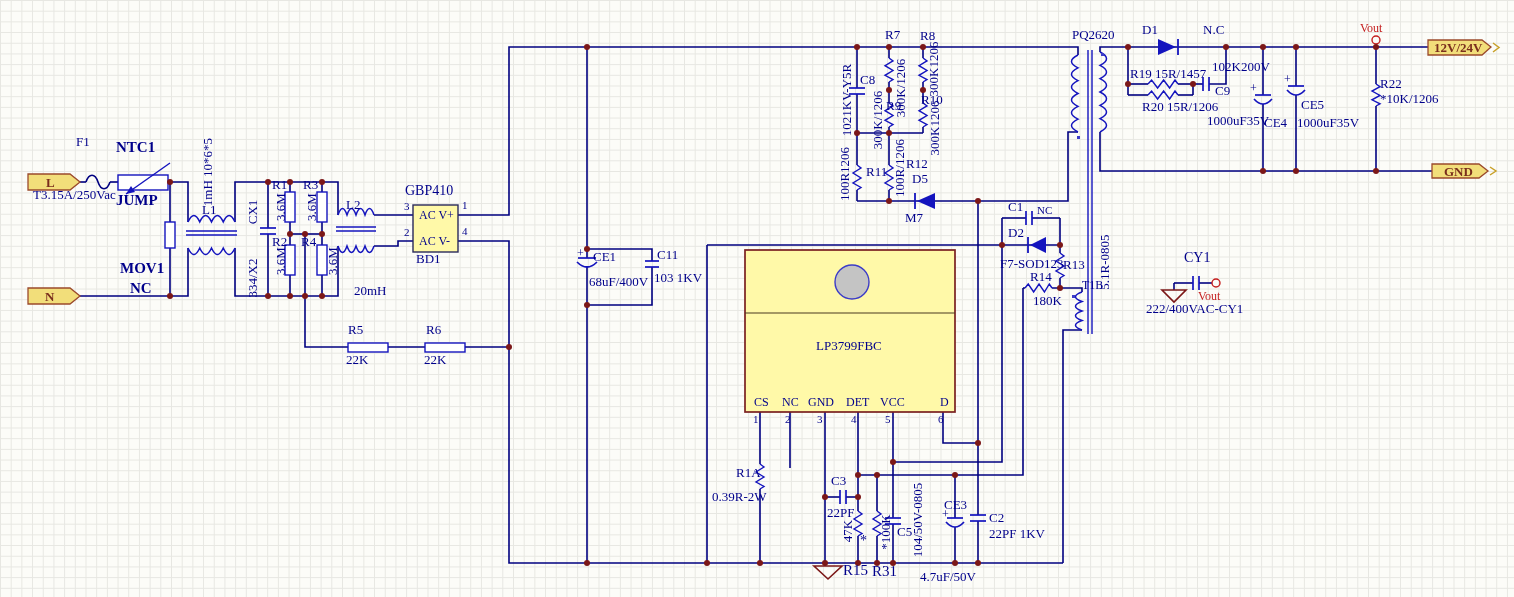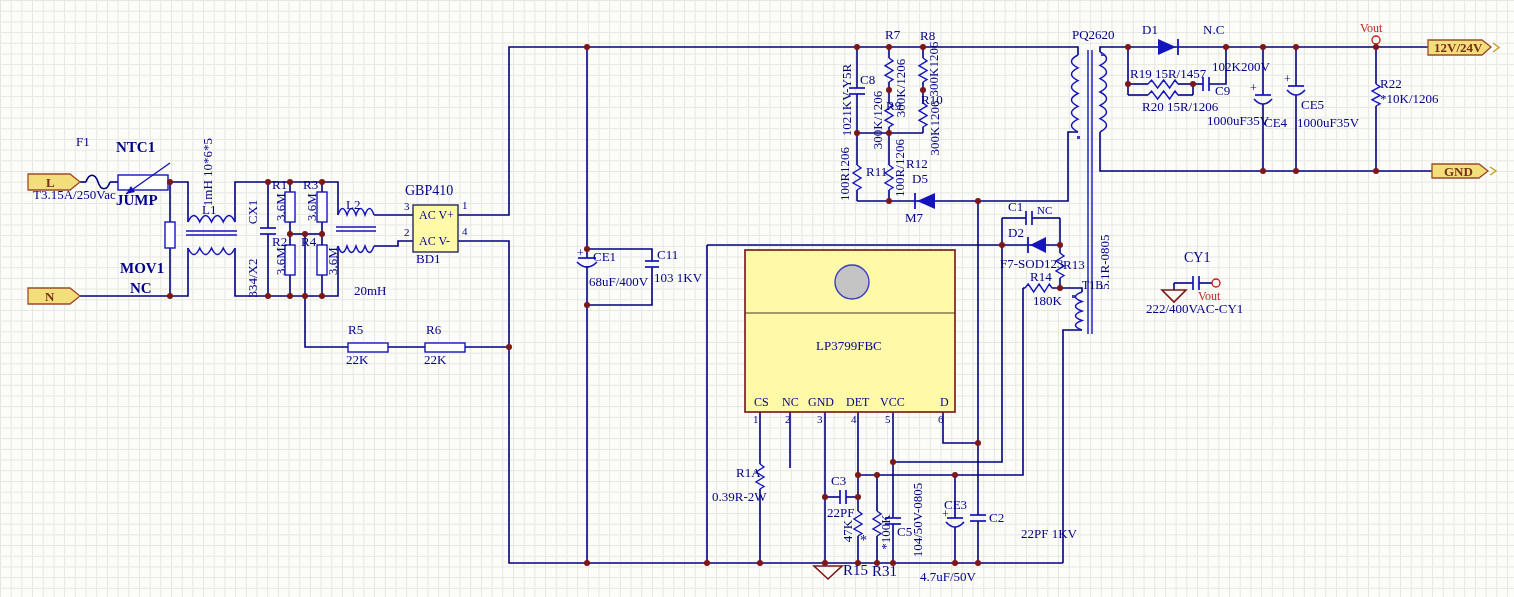--- a/index.html
+++ b/index.html
@@ -359,15 +359,15 @@
       <div class="lbl" style="left: 860px; top: 534px; font-size: 14px; color: rgb(0, 0, 139);">*</div>
       <div class="lbl" style="left: 843px; top: 563px; font-size: 15px; color: rgb(0, 0, 139);">R15</div>
       <div class="lbl rot" style="left: 885px; top: 532px; color: rgb(0, 0, 139);">*100K</div>
       <div class="lbl" style="left: 872px; top: 564px; font-size: 15px; color: rgb(0, 0, 139);">R31</div>
       <div class="lbl" style="left: 897px; top: 525px; color: rgb(0, 0, 139);">C5</div>
       <div class="lbl rot" style="left: 917px; top: 520px; color: rgb(0, 0, 139);">104/50V-0805</div>
       <div class="lbl" style="left: 944px; top: 498px; color: rgb(0, 0, 139); text-align: center;">CE3</div>
       <div class="lbl" style="left: 942px; top: 508px; font-size: 12px; color: rgb(0, 0, 139);">+</div>
       <div class="lbl" style="left: 920px; top: 570px; color: rgb(0, 0, 139);">4.7uF/50V</div>
       <div class="lbl" style="left: 989px; top: 511px; color: rgb(0, 0, 139);">C2</div>
-      <div class="lbl" style="left: 989px; top: 527px; color: rgb(0, 0, 139); margin-left: 32px;">22PF 1KV</div>
+      <div class="lbl" style="left: 989px; top: 527px; color: rgb(0, 0, 139);">22PF 1KV</div>
     </div>
 </div>
 
 </body></html>

